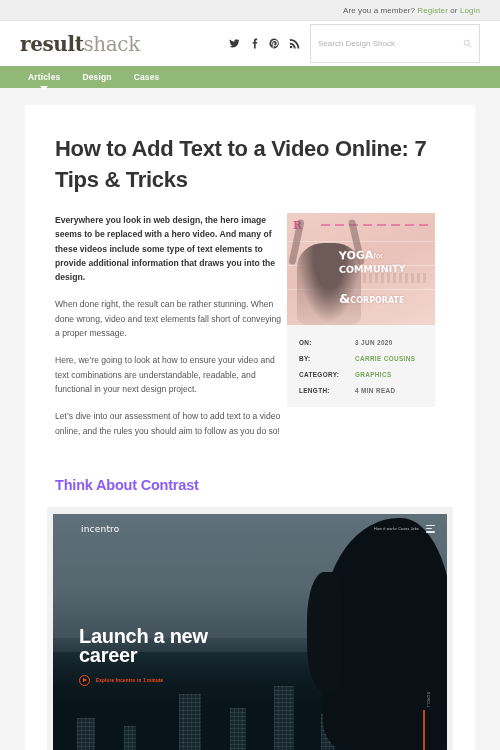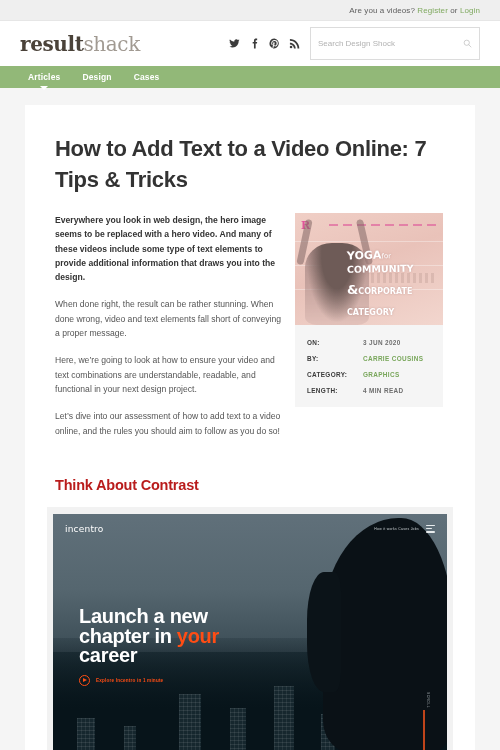--- a/index.html
+++ b/index.html
@@ -28,21 +28,21 @@
   }
   .logo { font-family: "DejaVu Serif", serif; font-size: 20px; letter-spacing: -.4px; white-space: nowrap; }
   .logo .w1 { color: #4a4239; font-weight: 700; }
   .logo .w2 { color: #a19a92; font-weight: 400; }
 
   .masthead-right { margin-left: auto; display: flex; align-items: center; gap: 10px; }
   .social { display: flex; align-items: center; gap: 9px; }
   .social .ic { width: 11px; height: 11px; display: block; fill: #3b3b3b; }
 
   .searchbox {
-    width: 170px; height: 33px; border: 1px solid #dcdcdc; background: #fff;
+    width: 170px; height: 39px; border: 1px solid #dcdcdc; background: #fff;
     display: flex; align-items: center; padding: 0 7px;
   }
   .searchbox input {
     border: 0; outline: 0; flex: 1; font-size: 8px; color: #7d7d7d;
     font-family: "Liberation Sans", sans-serif; background: transparent;
   }
   .searchbox input::placeholder { color: #b2b2b2; }
   .search-ic { width: 9px; height: 9px; fill: none; stroke: #b0b0b0; stroke-width: 1.6; }
 
   
@@ -66,21 +66,21 @@
     position: absolute; left: 25px; top: 105px; width: 450px; min-height: 645px;
     background: #ffffff;
   }
   .card-inner { padding: 28px 30px 0 30px; }
 
   h1.title {
     font-size: 22px; line-height: 31px; color: #333333; font-weight: 700;
     letter-spacing: -.3px; margin-bottom: 18px;
   }
 
-  .article-grid { display: flex; gap: 8px; align-items: flex-start; }
+  .article-grid { display: flex; gap: 0; align-items: flex-start; }
   .col-text { width: 232px; flex: none; }
   .col-side { width: 148px; flex: none; }
 
   p.lede {
     font-size: 8.6px; line-height: 14.3px; color: #333333; font-weight: 700;
     margin-bottom: 13px;
   }
   p.body {
     font-size: 8.6px; line-height: 14.3px; color: #555555; margin-bottom: 13px;
   }
@@ -113,53 +113,53 @@
     background: repeating-linear-gradient(to right,#c9a79f 0 3px, transparent 3px 6px);
   }
   .hero-img .overlay-text {
     position:absolute; left:52px; top:36px; width:92px; color:#ffffff;
     font-family:"DejaVu Sans",sans-serif; font-weight:700; line-height:12px;
     text-shadow:0 0 2px rgba(160,110,110,.5);
   }
   .hero-img .ot1 { font-size:11px; transform: rotate(-2deg); }
   .hero-img .ot1 small { font-size:7px; font-weight:400; }
   .hero-img .ot2 { font-size:9.5px; transform: rotate(-1deg); margin-top:1px; }
-  .hero-img .ot3 { font-size:8px; margin-top:9px; }
+  .hero-img .ot3 { font-size:8px; margin-top:18px; }
   .hero-img .ot3 b { font-size:13px; }
 
   
   .metabox { width: 148px; background: #f5f5f5; padding: 14px 12px 13px 12px; }
   .meta-row { display: flex; align-items: baseline; margin-bottom: 9px; }
   .meta-row:last-child { margin-bottom: 0; }
   .meta-k { width: 56px; flex: none; font-size: 6.4px; font-weight: 700; color: #3a3a3a; letter-spacing: .35px; }
   .meta-v { font-size: 6.4px; font-weight: 700; color: #6e6e6e; letter-spacing: .35px; }
   .meta-v.green { color: #78a65a; }
 
-  h2.section { font-size: 14.5px; color: #b91c1c; font-weight: 700; margin: 26px 0 14px 0; letter-spacing:-.2px; }
+  h2.section { font-size: 14.5px; color: #8b5cf6; font-weight: 700; margin: 26px 0 14px 0; letter-spacing:-.2px; }
 
   
   .video-wrap { background: #f2f2f2; padding: 7px 6px 14px 6px; margin: 0 -8px; }
   .video {
     position: relative; width: 100%; height: 238px; overflow: hidden;
     background: linear-gradient(180deg,#5a6b73 0%, #4a5a63 26%, #22343c 58%, #0c1a20 85%, #081318 100%);
   }
   .v-sky { position:absolute; inset:0 0 42% 0;
     background: linear-gradient(180deg,#60707a 0%,#55666f 55%,#3b4c55 100%); }
   .v-city { position:absolute; left:0; right:0; bottom:0; height:48%;
     background: linear-gradient(180deg, rgba(16,32,39,.2), #07141a 62%); }
   .bldg { position:absolute; bottom:0; background:#16272e;
     background-image: repeating-linear-gradient(to bottom, rgba(255,255,255,.09) 0 1px, transparent 1px 4px),
                       repeating-linear-gradient(to right, rgba(255,255,255,.07) 0 1px, transparent 1px 4px); }
   .v-head {
     position:absolute; right:-6px; top:4px; width:130px; height:236px; background:#0a1116;
     border-radius: 58% 40% 18% 24% / 44% 46% 16% 14%;
   }
   .v-head::after{ content:""; position:absolute; left:-16px; top:54px; width:34px; height:120px;
     background:#0b1318; border-radius:50% 20% 20% 50% / 40% 16% 16% 40%; }
-  .v-logo { position:absolute; left:12px; top:10px; color:#ffffff; font-size:9px; letter-spacing:.2px;
+  .v-logo { position:absolute; left:28px; top:10px; color:#ffffff; font-size:9px; letter-spacing:.2px;
     font-family:"DejaVu Sans",sans-serif; }
   .v-nav { position:absolute; right:28px; top:13px; font-size:3.4px; color:#cdd3d6; letter-spacing:.3px; }
   .v-burger { position:absolute; right:12px; top:11px; width:9px; height:8px; }
   .v-burger i { display:block; height:1.3px; background:#e8ecee; margin-bottom:2px; border-radius:1px; }
   .v-burger i:nth-child(2){ width:70%; }
   .v-burger i:nth-child(3){ width:100%; }
   .v-headline {
     position:absolute; left:26px; bottom:86px; color:#ffffff; font-weight:700;
     font-size:20px; line-height:19.5px; letter-spacing:-.3px; width:200px;
   }
@@ -173,21 +173,21 @@
   .v-scroll-label { position:absolute; right:17px; bottom:44px; font-size:3.4px; color:#9aa3a7;
     writing-mode: vertical-rl; letter-spacing:.4px; }
 </style>
 </head>
 <body>
 
 <div class="page">
 
   <div class="topbar">
     <div class="topbar-text">
-      <span>Are you a videos?</span>
+      <span>Are you a member?</span>
       <a href="#">Register</a>
       <span class="sep">or</span>
       <a href="#">Login</a>
     </div>
   </div>
 
   <div class="masthead">
     <div class="logo">
       <span class="w1">result</span><span class="w2">shack</span>
     </div>
@@ -306,21 +306,20 @@
           <div class="v-logo">incentro</div>
           <div class="v-nav">How it works  Cases  Jobs</div>
           <div class="v-burger">
               <i></i>
               <i></i>
               <i></i>
             </div>
 
           <div class="v-headline">
             <div>Launch a new</div>
-            <div><span>chapter in </span><span class="hl">your</span></div>
             <div>career</div>
           </div>
 
           <div class="v-cta">
             <div class="v-play"></div>
             <div class="v-cta-text">Explore Incentro in 1 minute</div>
           </div>
 
           <div class="v-scroll-label">SCROLL</div>
           <div class="v-scroll"></div>

